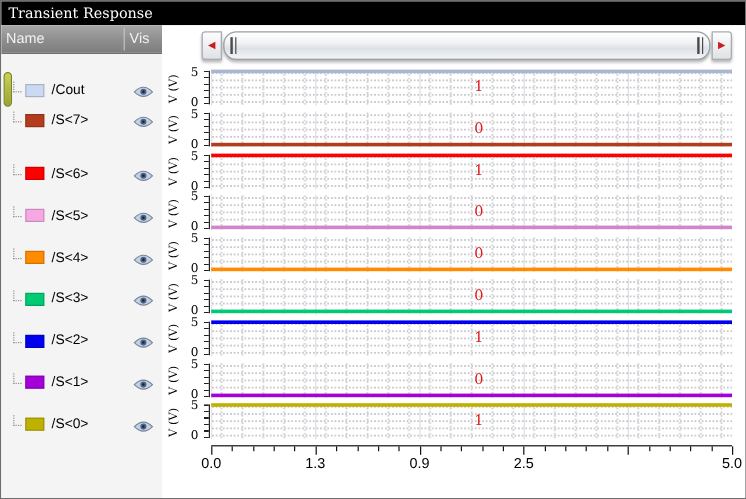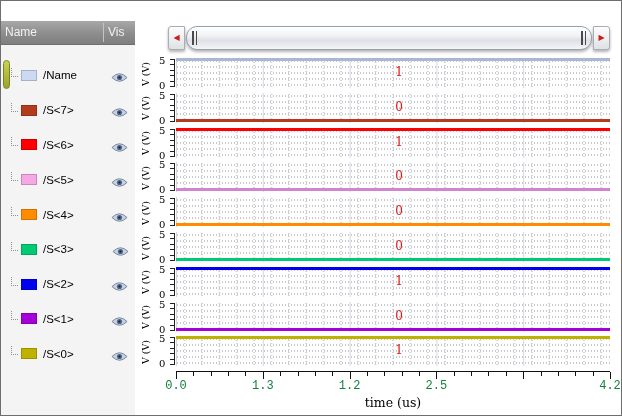--- a/index.html
+++ b/index.html
@@ -88,50 +88,53 @@
   .trace { position:absolute; left:41px; width:434px; height:3px; }
   .trace.high { top:0px; } .trace.low { top:26px; }
   .digval {
     position:absolute; left:252px; top:7px; width:24px; text-align:center;
     font-family:"DejaVu Serif", serif; font-size:12px; color:#e01818;
   }
   
   .xaxis { position:absolute; left:41px; top:350px; width:434px; height:9px; border-top:1.5px solid #111; }
   .xaxis .tick { position:absolute; top:0; width:1px; background:#111; }
   .xlabels { position:absolute; left:41px; top:358px; width:434px; height:14px;
-             font-family:Liberation Mono, monospace; font-size:12px; color:#15803d; }
+             font-family:Liberation Sans, sans-serif; font-size:12px; color:#000000; }
   .xlabels span { position:absolute; transform:translateX(-50%); }
   .xtitle { position:absolute; left:41px; top:374px; width:434px; text-align:center;
             font-family:"DejaVu Serif", serif; font-size:12.5px; color:#000; }
 </style>
 </head>
 <body>
 
 <div id="app">
 
+  <div class="titlebar">
+    <span>Transient Response</span>
+  </div>
 
   <div class="leftpanel">
     <div class="colheader">
       <span class="name-h">Name</span>
       <span class="divider"></span>
       <span class="vis-h">Vis</span>
     </div>
     <div class="sel-indicator"></div>
     <div id="signal-rows">
         <div class="sigrow" style="top: 37px;">
           <span class="treedots"></span>
           <span class="swatch" style="background:#ccd9f2"></span>
-          <span class="signame">/Name</span>
-          <span class="eyewrap"><svg width="17" height="11" viewBox="0 0 18 11">
-              <path d="M1 5.5 Q9 -2.5 17 5.5 Q9 13.5 1 5.5 Z" fill="#c6d0df" stroke="#72869f" stroke-width="1"></path>
-              <circle cx="9" cy="5.5" r="2.7" fill="#4c6388"></circle>
-              <circle cx="9" cy="5.5" r="1.1" fill="#17263f"></circle>
-            </svg></span>
-        </div>
-        <div class="sigrow" style="top: 72px;">
+          <span class="signame">/Cout</span>
+          <span class="eyewrap"><svg width="17" height="11" viewBox="0 0 18 11">
+              <path d="M1 5.5 Q9 -2.5 17 5.5 Q9 13.5 1 5.5 Z" fill="#c6d0df" stroke="#72869f" stroke-width="1"></path>
+              <circle cx="9" cy="5.5" r="2.7" fill="#4c6388"></circle>
+              <circle cx="9" cy="5.5" r="1.1" fill="#17263f"></circle>
+            </svg></span>
+        </div>
+        <div class="sigrow" style="top: 62px;">
           <span class="treedots"></span>
           <span class="swatch" style="background:#b43c1e"></span>
           <span class="signame">/S&lt;7&gt;</span>
           <span class="eyewrap"><svg width="17" height="11" viewBox="0 0 18 11">
               <path d="M1 5.5 Q9 -2.5 17 5.5 Q9 13.5 1 5.5 Z" fill="#c6d0df" stroke="#72869f" stroke-width="1"></path>
               <circle cx="9" cy="5.5" r="2.7" fill="#4c6388"></circle>
               <circle cx="9" cy="5.5" r="1.1" fill="#17263f"></circle>
             </svg></span>
         </div>
         <div class="sigrow" style="top: 106.6px;">
@@ -157,21 +160,21 @@
         <div class="sigrow" style="top: 176.2px;">
           <span class="treedots"></span>
           <span class="swatch" style="background:#ff8b00"></span>
           <span class="signame">/S&lt;4&gt;</span>
           <span class="eyewrap"><svg width="17" height="11" viewBox="0 0 18 11">
               <path d="M1 5.5 Q9 -2.5 17 5.5 Q9 13.5 1 5.5 Z" fill="#c6d0df" stroke="#72869f" stroke-width="1"></path>
               <circle cx="9" cy="5.5" r="2.7" fill="#4c6388"></circle>
               <circle cx="9" cy="5.5" r="1.1" fill="#17263f"></circle>
             </svg></span>
         </div>
-        <div class="sigrow" style="top: 211px; text-align: right;">
+        <div class="sigrow" style="top: 211px;">
           <span class="treedots"></span>
           <span class="swatch" style="background:#00ca73"></span>
           <span class="signame">/S&lt;3&gt;</span>
           <span class="eyewrap"><svg width="17" height="11" viewBox="0 0 18 11">
               <path d="M1 5.5 Q9 -2.5 17 5.5 Q9 13.5 1 5.5 Z" fill="#c6d0df" stroke="#72869f" stroke-width="1"></path>
               <circle cx="9" cy="5.5" r="2.7" fill="#4c6388"></circle>
               <circle cx="9" cy="5.5" r="1.1" fill="#17263f"></circle>
             </svg></span>
         </div>
         <div class="sigrow" style="top: 245.8px;">
@@ -335,21 +338,20 @@
         <span class="tick" style="left: 80%; height: 7px;"></span>
         <span class="tick" style="left: 84%; height: 4px;"></span>
         <span class="tick" style="left: 88%; height: 4px;"></span>
         <span class="tick" style="left: 92%; height: 4px;"></span>
         <span class="tick" style="left: 96%; height: 4px;"></span>
         <span class="tick" style="left: 100%; height: 7px;"></span>
       </div>
     <div class="xlabels" id="xlabels">
         <span style="left: 0%;">0.0</span>
         <span style="left: 20%;">1.3</span>
-        <span style="left: 40%;">1.2</span>
+        <span style="left: 40%;">0.9</span>
         <span style="left: 60%;">2.5</span>
         <span style="left: 80%; margin-top: 40px;">4.0</span>
-        <span style="left: 100%;">4.2</span>
-      </div>
-    <div class="xtitle">time (us)</div>
+        <span style="left: 100%;">5.0</span>
+      </div>
   </div>
 
 </div>
 
 </body></html>

